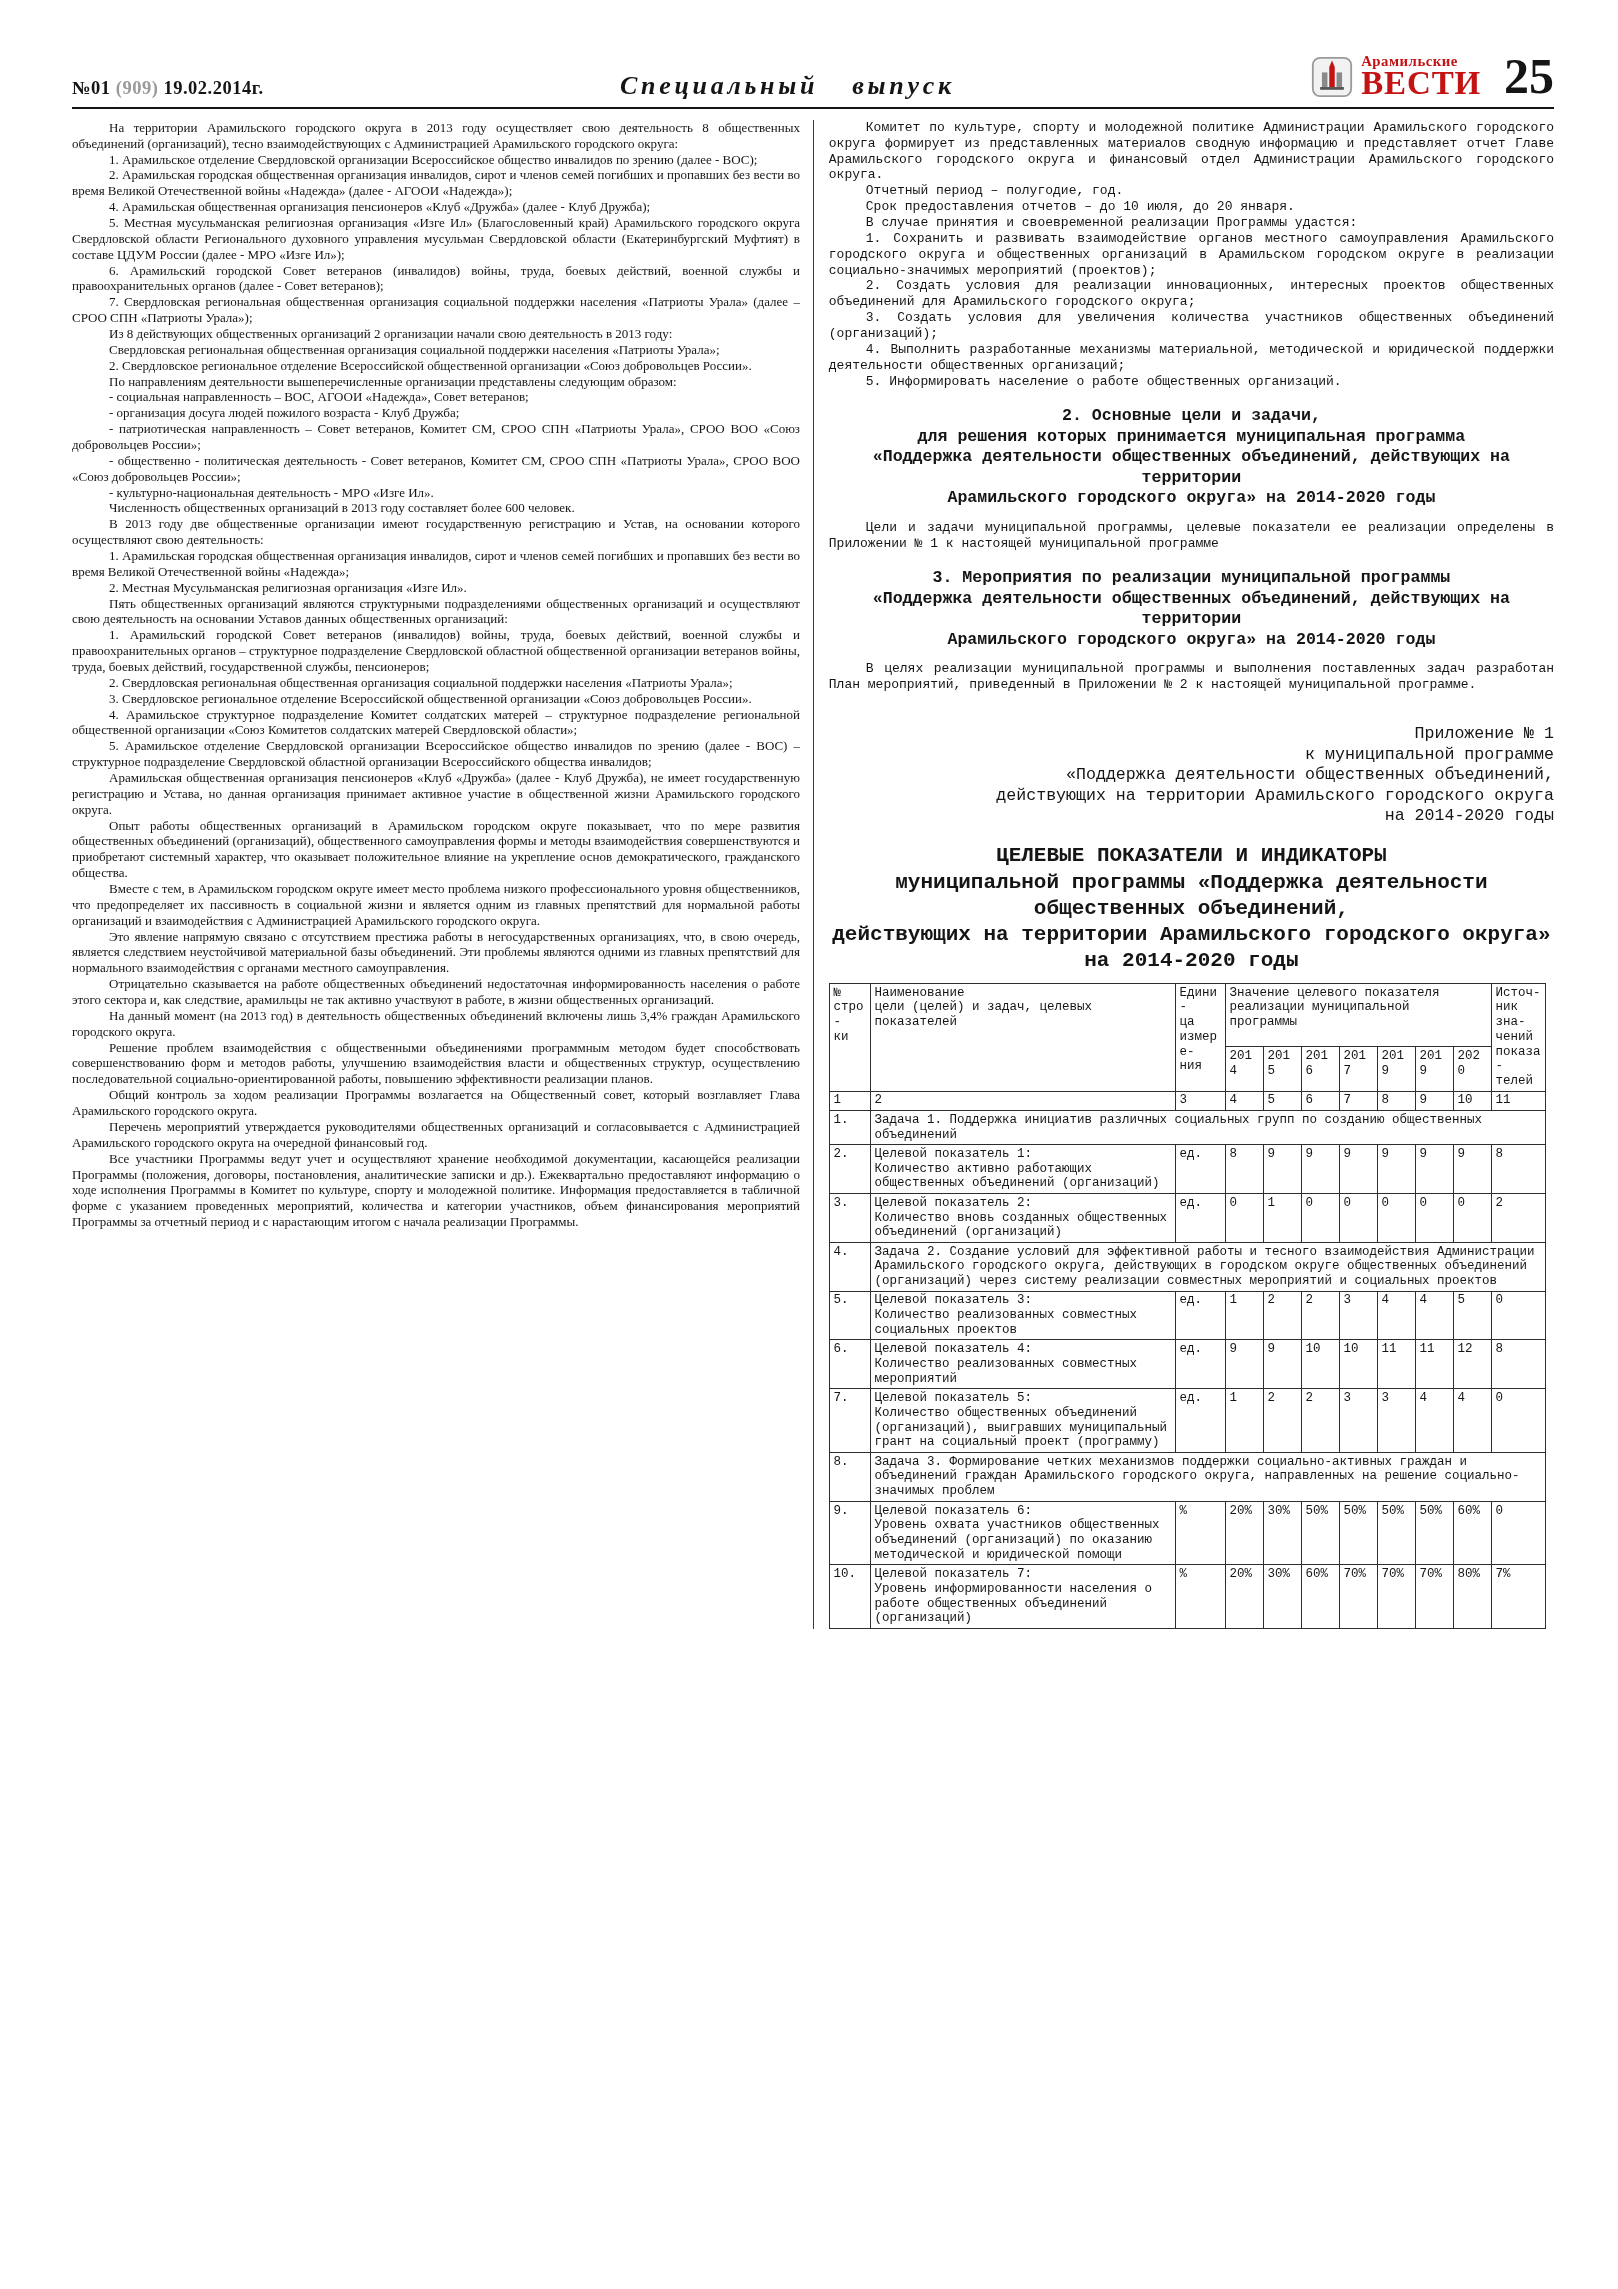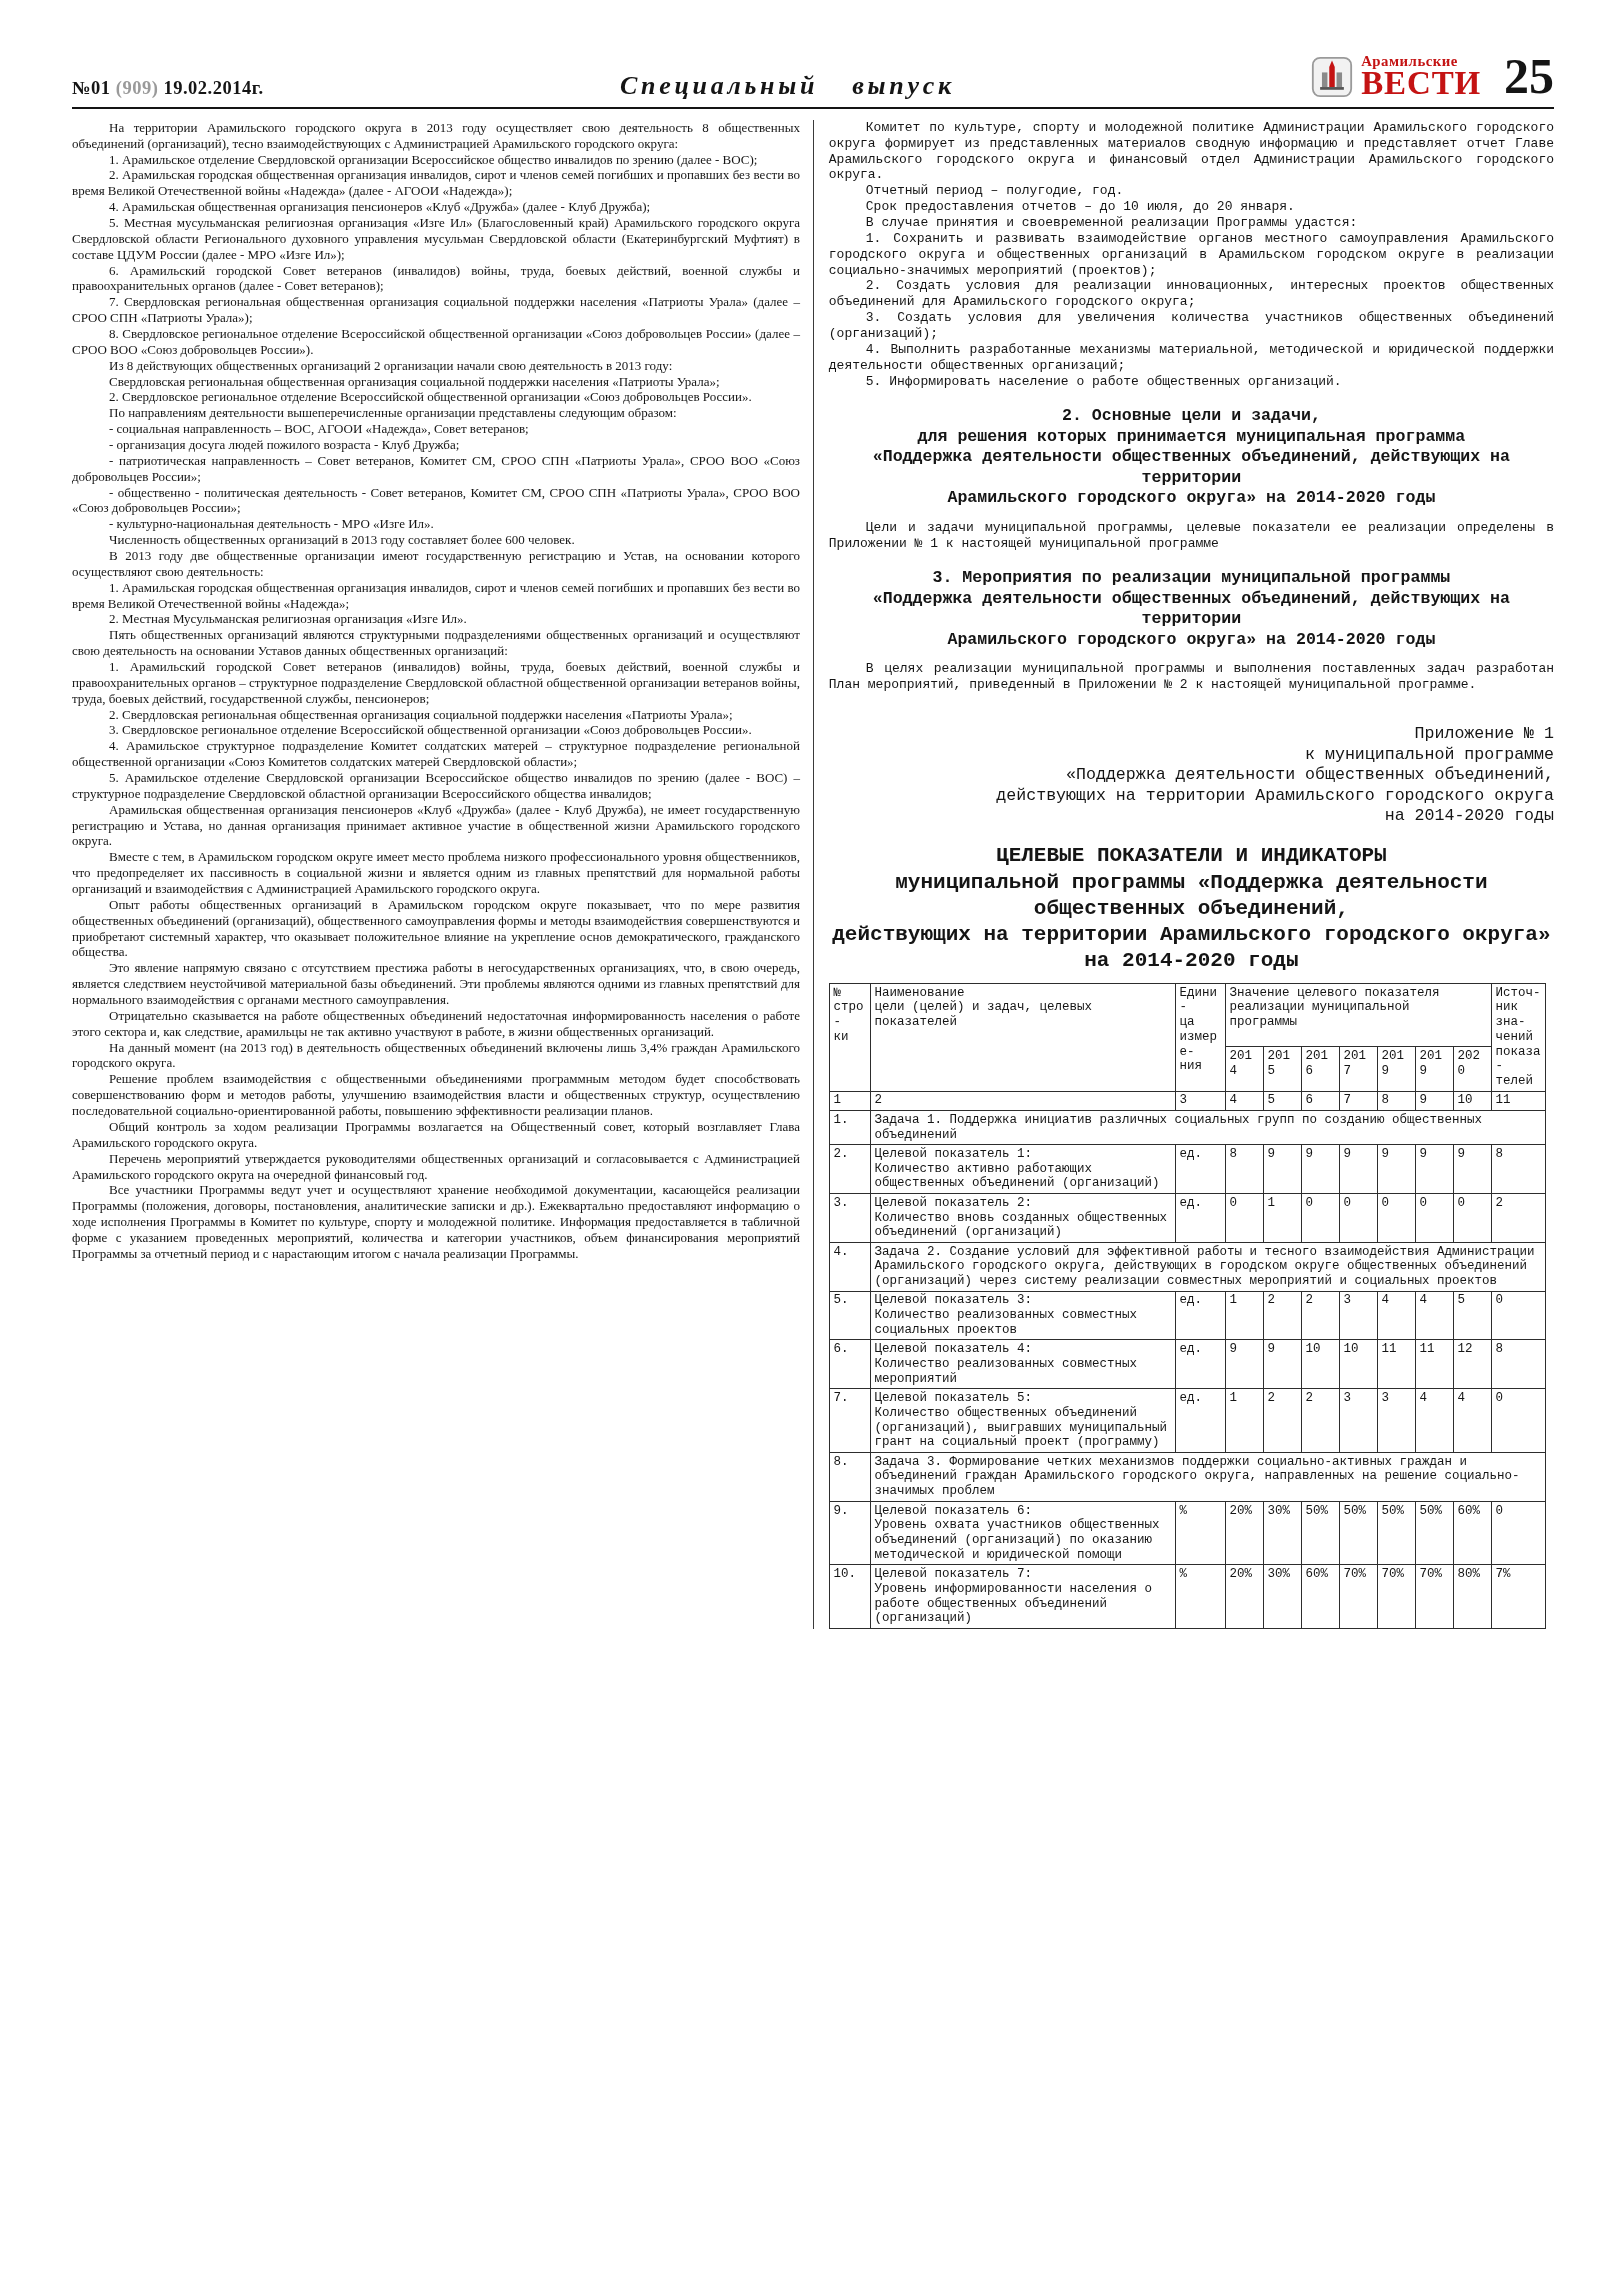--- a/index.html
+++ b/index.html
@@ -68,43 +68,42 @@
 
   <div class="columns">
     <div class="col col-left">
         <p class="para">На территории Арамильского городского округа в 2013 году осуществляет свою деятельность 8 общественных объединений (организаций), тесно взаимодействующих с Администрацией Арамильского городского округа:</p>
         <p class="para">1. Арамильское отделение Свердловской организации Всероссийское общество инвалидов по зрению (далее - ВОС);</p>
         <p class="para">2. Арамильская городская общественная организация инвалидов, сирот и членов семей погибших и пропавших без вести во время Великой Отечественной войны «Надежда» (далее - АГООИ «Надежда»);</p>
         <p class="para">4. Арамильская общественная организация пенсионеров «Клуб «Дружба» (далее - Клуб Дружба);</p>
         <p class="para">5. Местная мусульманская религиозная организация «Изге Ил» (Благословенный край) Арамильского городского округа Свердловской области Регионального духовного управления мусульман Свердловской области (Екатеринбургский Муфтият) в составе ЦДУМ России (далее - МРО «Изге Ил»);</p>
         <p class="para">6. Арамильский городской Совет  ветеранов (инвалидов) войны, труда, боевых действий, военной службы и правоохранительных органов (далее - Совет ветеранов);</p>
         <p class="para">7. Свердловская региональная общественная организация социальной поддержки населения «Патриоты Урала» (далее – СРОО СПН «Патриоты Урала»);</p>
-        <p class="para">8. Свердловское региональное отделение Всероссийской общественной организации «Союз добровольцев России» (далее – СРОО ВОО «Союз добровольцев России»).</p>
         <p class="para">Из 8 действующих общественных организаций 2 организации начали свою деятельность в 2013 году:</p>
         <p class="para">Свердловская региональная общественная организация социальной поддержки населения «Патриоты Урала»;</p>
         <p class="para">2.  Свердловское региональное отделение Всероссийской общественной организации «Союз добровольцев России».</p>
         <p class="para">По направлениям деятельности вышеперечисленные организации представлены следующим образом:</p>
         <p class="para">- социальная направленность – ВОС, АГООИ «Надежда», Совет ветеранов;</p>
         <p class="para">- организация досуга людей пожилого возраста - Клуб Дружба;</p>
         <p class="para">- патриотическая направленность – Совет ветеранов, Комитет СМ, СРОО СПН «Патриоты Урала», СРОО ВОО «Союз добровольцев России»;</p>
         <p class="para">- общественно - политическая деятельность - Совет ветеранов, Комитет СМ, СРОО СПН «Патриоты Урала», СРОО ВОО «Союз добровольцев России»;</p>
         <p class="para">- культурно-национальная деятельность - МРО «Изге Ил».</p>
         <p class="para">Численность общественных организаций в 2013 году составляет более 600 человек.</p>
         <p class="para">В 2013 году две общественные организации имеют государственную регистрацию и Устав, на основании которого осуществляют свою деятельность:</p>
         <p class="para">1. Арамильская городская общественная организация инвалидов, сирот и членов семей погибших и пропавших без вести во время Великой Отечественной войны «Надежда»;</p>
         <p class="para">2. Местная Мусульманская религиозная организация «Изге Ил».</p>
         <p class="para">Пять общественных организаций являются структурными подразделениями общественных организаций и осуществляют свою деятельность на основании Уставов данных общественных организаций:</p>
         <p class="para">1. Арамильский городской Совет ветеранов (инвалидов) войны, труда, боевых действий, военной службы и правоохранительных органов – структурное подразделение Свердловской областной общественной организации ветеранов войны, труда, боевых действий, государственной службы, пенсионеров;</p>
         <p class="para">2. Свердловская региональная общественная организация социальной поддержки населения «Патриоты Урала»;</p>
         <p class="para">3. Свердловское региональное отделение Всероссийской общественной организации «Союз добровольцев России».</p>
         <p class="para">4. Арамильское структурное подразделение Комитет солдатских матерей – структурное подразделение региональной общественной организации «Союз Комитетов солдатских матерей Свердловской области»;</p>
         <p class="para">5. Арамильское отделение Свердловской организации Всероссийское общество инвалидов по зрению (далее - ВОС) – структурное подразделение Свердловской областной организации Всероссийского общества инвалидов;</p>
         <p class="para">Арамильская общественная организация пенсионеров «Клуб «Дружба» (далее - Клуб Дружба), не имеет государственную регистрацию и Устава, но данная организация принимает активное участие в общественной жизни Арамильского городского округа.</p>
+        <p class="para">Опыт работы общественных организаций в Арамильском городском округе показывает, что по мере развития общественных объединений (организаций), общественного самоуправления формы и методы взаимодействия совершенствуются и приобретают системный характер, что оказывает положительное влияние на укрепление основ демократического, гражданского общества.</p>
         <p class="para">Вместе с тем, в Арамильском городском округе имеет место проблема низкого профессионального уровня общественников, что предопределяет их пассивность в социальной жизни и является одним из главных препятствий для нормальной работы организаций и взаимодействия с Администрацией Арамильского городского округа.</p>
-        <p class="para">Опыт работы общественных организаций в Арамильском городском округе показывает, что по мере развития общественных объединений (организаций), общественного самоуправления формы и методы взаимодействия совершенствуются и приобретают системный характер, что оказывает положительное влияние на укрепление основ демократического, гражданского общества.</p>
         <p class="para">Это явление напрямую связано с отсутствием престижа работы в негосударственных организациях, что, в свою очередь, является следствием неустойчивой материальной базы объединений. Эти проблемы являются одними из главных препятствий для нормального взаимодействия с органами местного самоуправления.</p>
         <p class="para">Отрицательно сказывается на работе общественных объединений недостаточная информированность населения о работе этого сектора и, как следствие, арамильцы не так активно участвуют в работе, в жизни общественных организаций.</p>
         <p class="para">На данный момент (на 2013 год) в деятельность общественных объединений включены лишь 3,4% граждан Арамильского городского округа.</p>
         <p class="para">Решение проблем взаимодействия с общественными объединениями программным методом будет способствовать совершенствованию форм и методов работы, улучшению взаимодействия власти и общественных структур, осуществлению последовательной социально-ориентированной работы, повышению эффективности реализации планов.</p>
         <p class="para">Общий контроль за ходом реализации Программы возлагается на Общественный совет, который возглавляет Глава Арамильского городского округа.</p>
         <p class="para">Перечень мероприятий утверждается руководителями общественных организаций и согласовывается с Администрацией Арамильского городского округа на очередной финансовый год.</p>
         <p class="para">Все участники Программы ведут учет и осуществляют хранение необходимой документации, касающейся реализации Программы (положения, договоры, постановления, аналитические записки и др.). Ежеквартально предоставляют информацию о ходе исполнения Программы в Комитет по культуре, спорту и молодежной политике. Информация предоставляется в табличной форме с указанием проведенных мероприятий, количества и категории участников, объем финансирования мероприятий Программы за отчетный период и с нарастающим итогом с начала реализации Программы.</p>
       </div>
     <div class="col col-right">
       <div>

